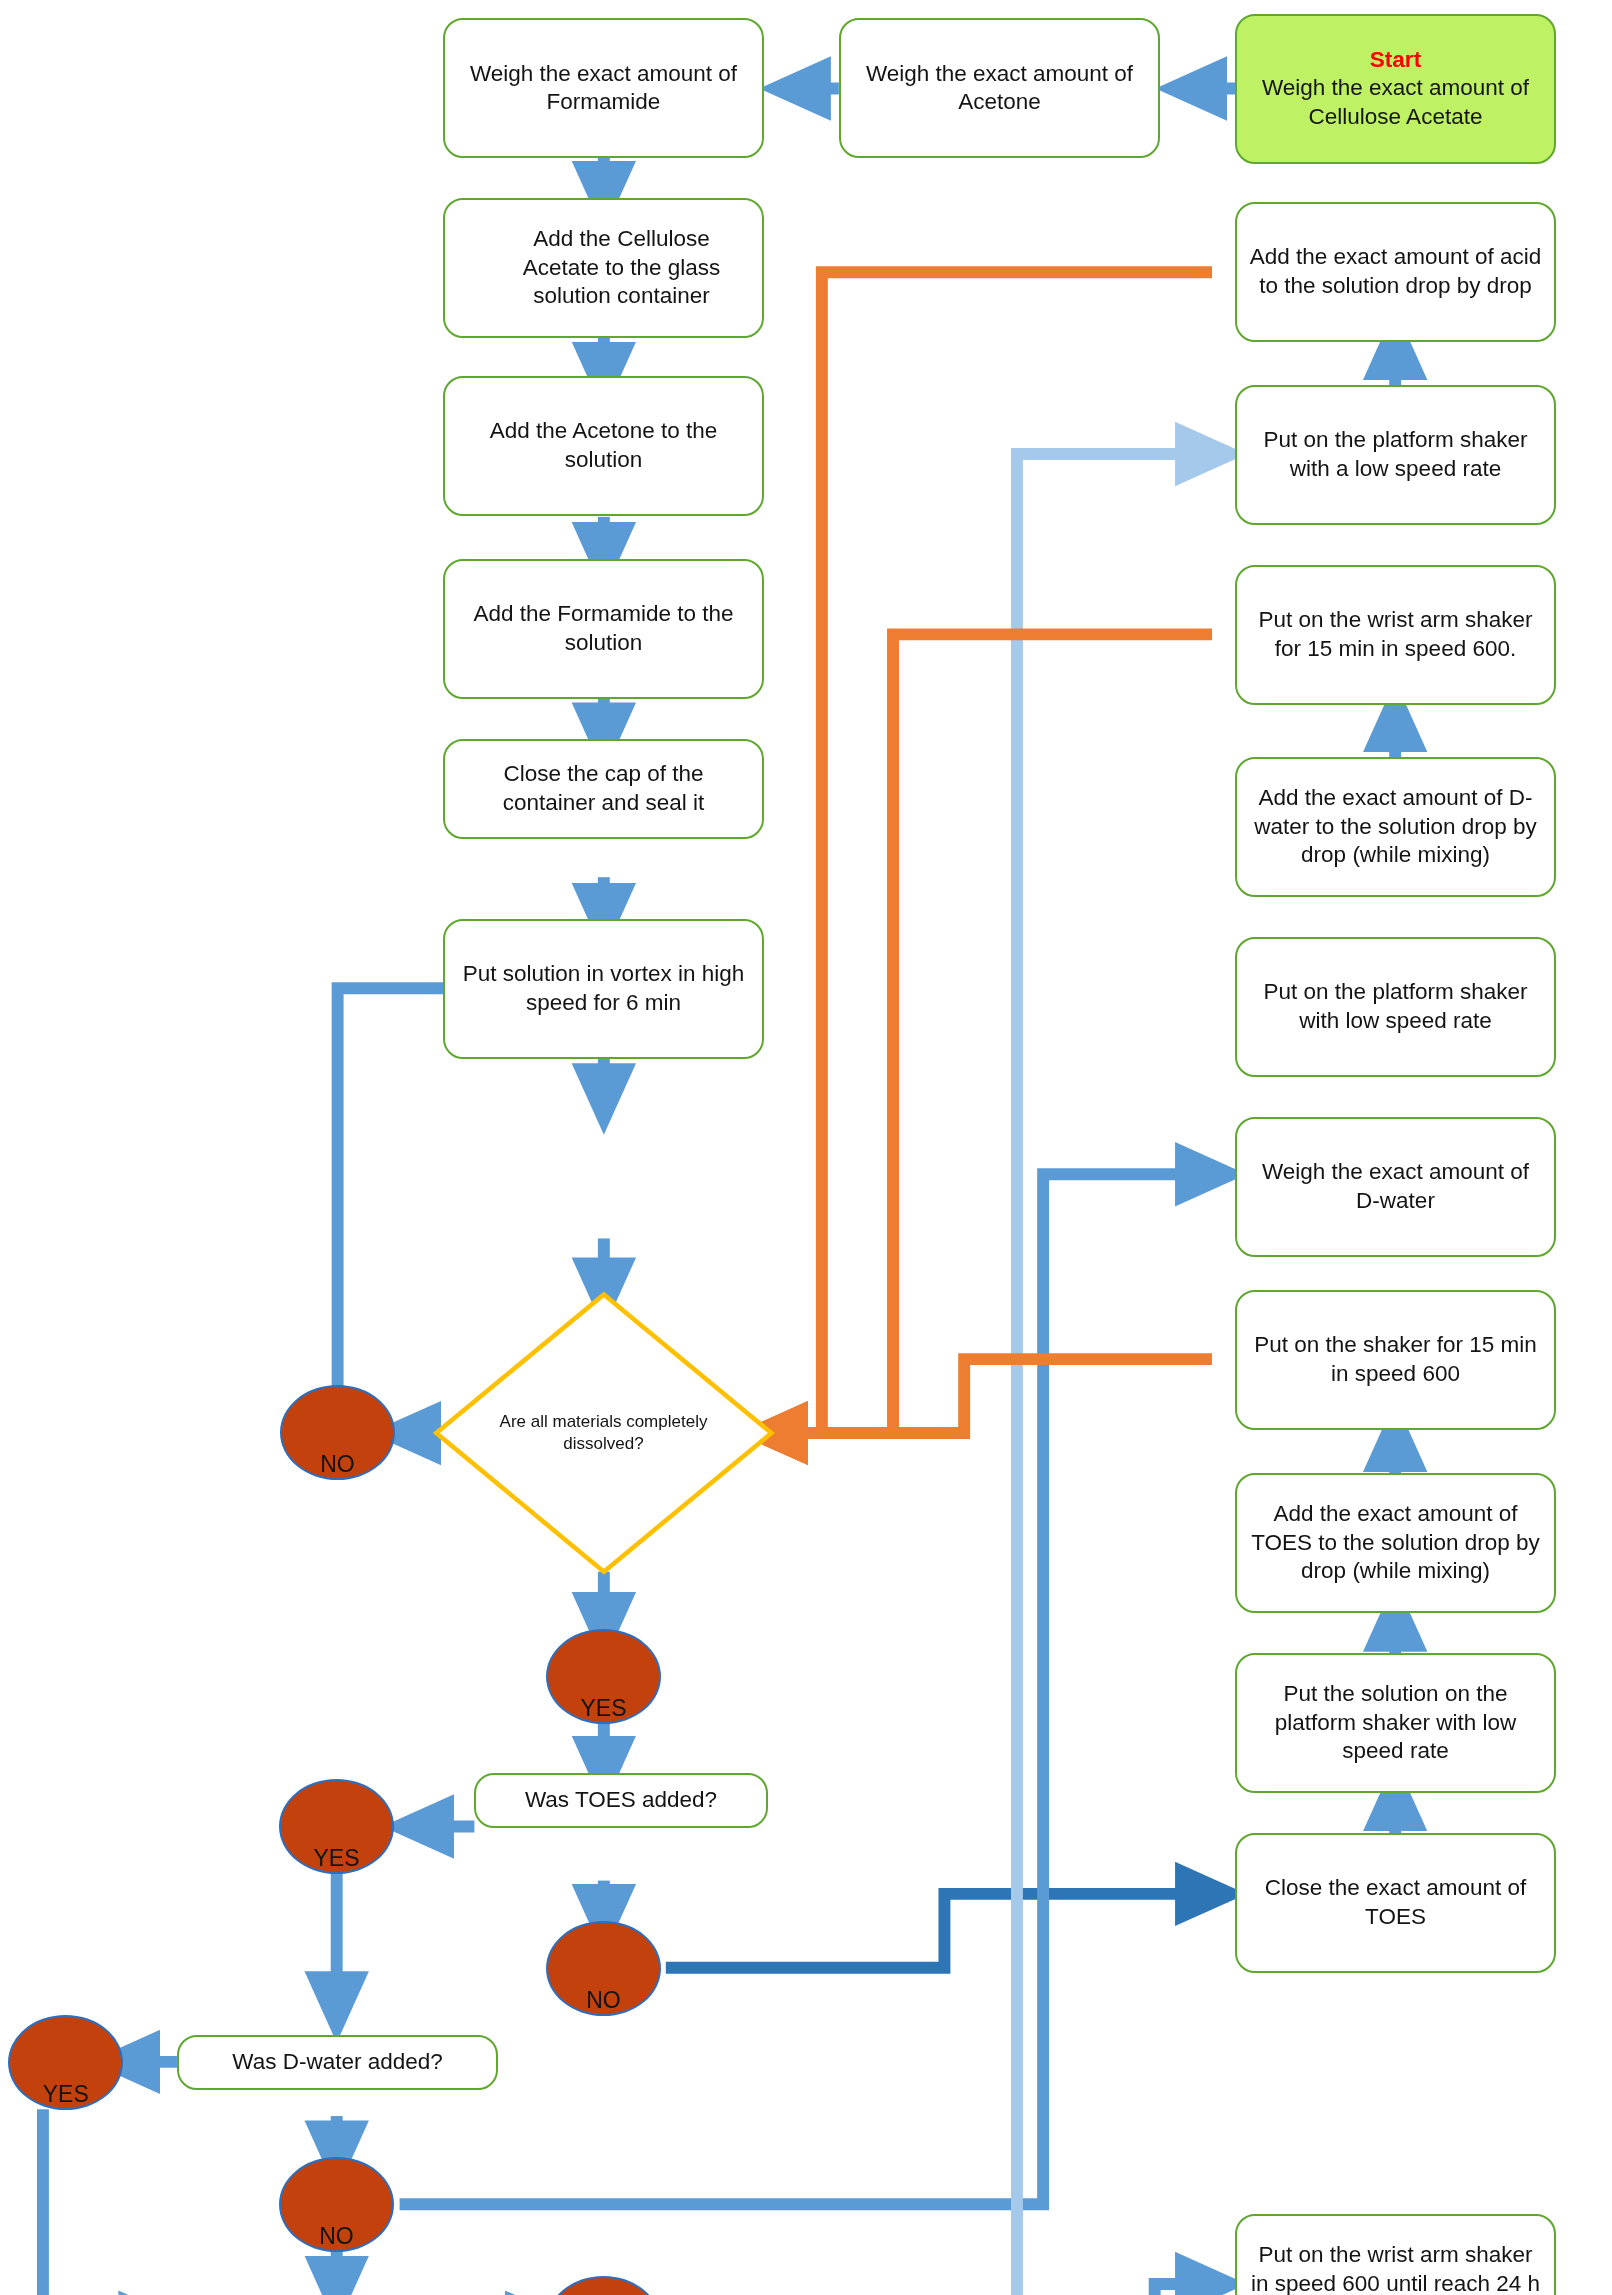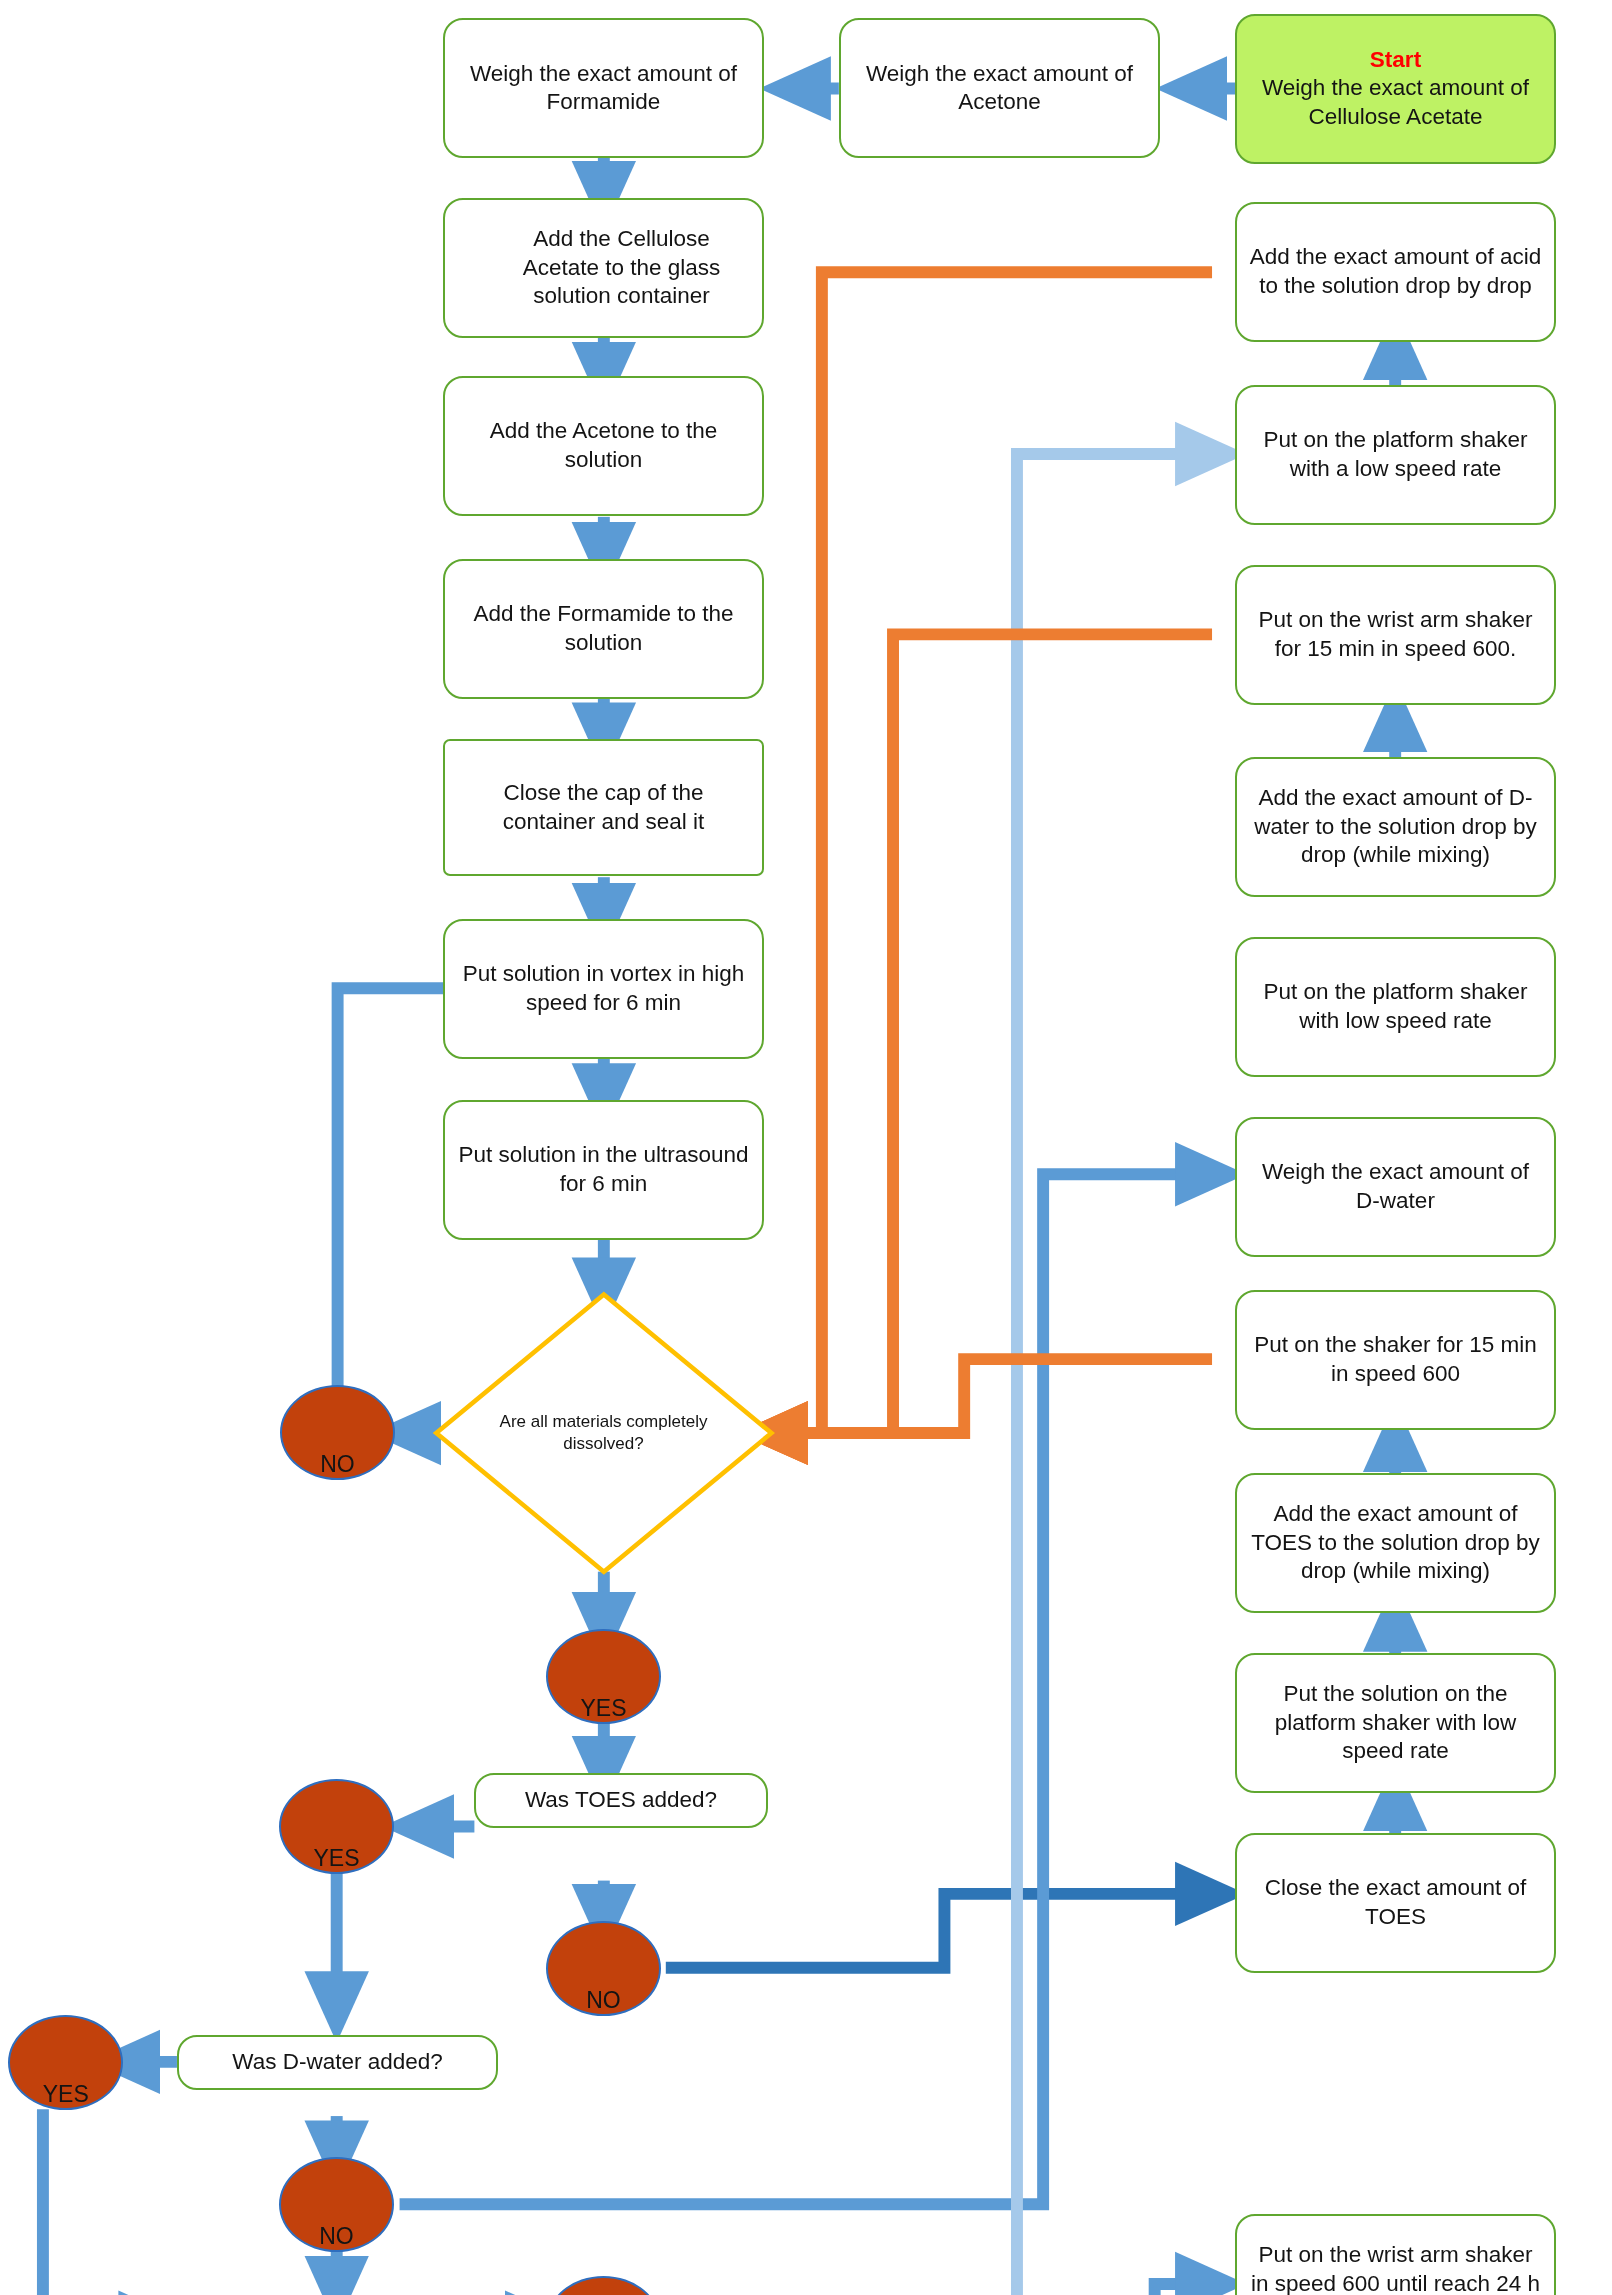--- a/index.html
+++ b/index.html
@@ -128,31 +128,28 @@
   </div>
 
   <div class="node proc" style="left:443px;top:376px;width:321px;height:140px;">
     <div class="txt">Add the Acetone to the solution</div>
   </div>
 
   <div class="node proc" style="left:443px;top:559px;width:321px;height:140px;">
     <div class="txt">Add the Formamide to the solution</div>
   </div>
 
-  <div class="node proc" style="left:443px;top:739px;width:321px;height:137px;border-radius:7px;">
+  <div class="node proc" style="left:443px;top:739px;width:321px;height:100px;">
     <div class="txt">Close the cap of the container and seal it</div>
   </div>
 
   <div class="node proc" style="left:443px;top:919px;width:321px;height:140px;">
     <div class="txt">Put solution in vortex in high speed for 6 min</div>
   </div>
 
-  <div class="node proc" style="left:443px;top:1100px;width:321px;height:140px;">
-    <div class="txt">Put solution in the ultrasound for 6 min</div>
-  </div>
 
   <div class="decision" style="left:484px;top:1345px;width:239px;height:176px;">
     <div class="dlabel">Are all materials completely dissolved?</div>
   </div>
 
   <div class="circ" style="left:280px;top:1385px;width:115px;height:95px;">
     <span class="txt">NO</span>
   </div>
 
   <div class="circ" style="left:546px;top:1629px;width:115px;height:95px;">

